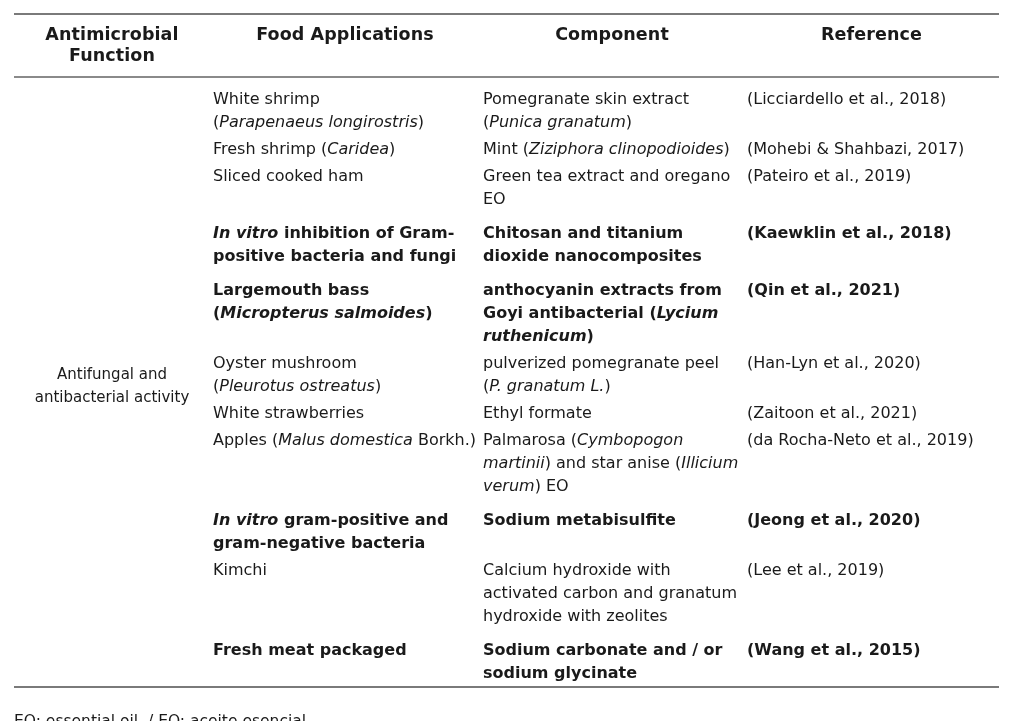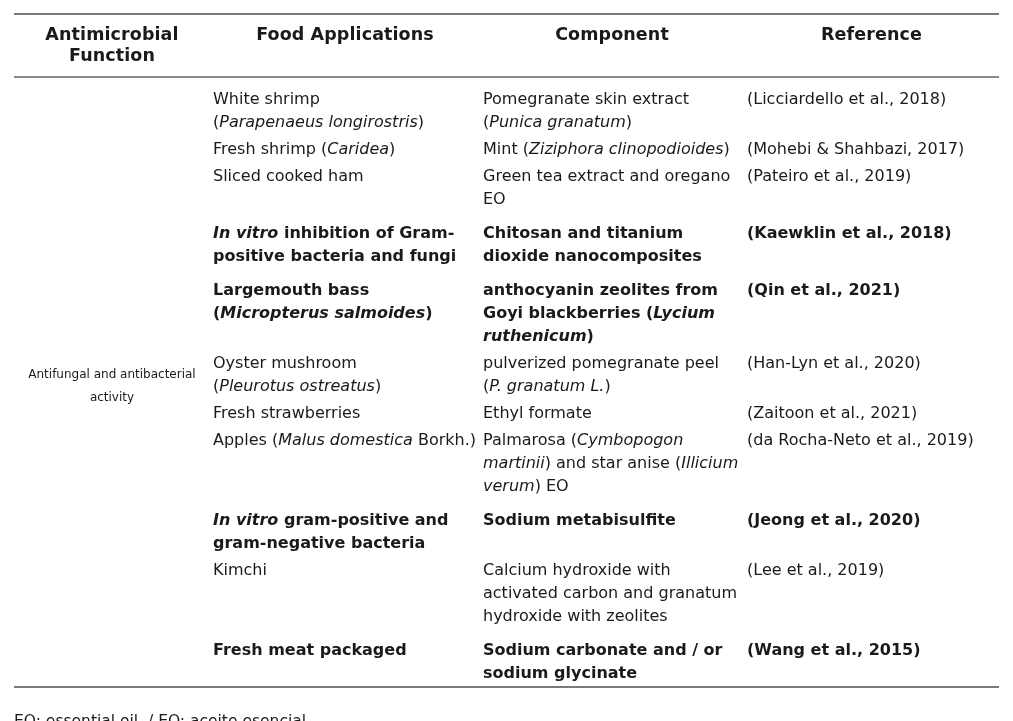--- a/index.html
+++ b/index.html
@@ -56,21 +56,21 @@
   }
   tbody tr.gap td {
     padding-top: 9px;
     font-weight: bold;
   }
   tbody tr.first-body td {
     padding-top: 9px;
   }
   td.func-cell {
     vertical-align: middle;
-    font-size: 12px;
+    font-size: 15px;
     line-height: 23px;
     text-align: center;
   }
   tbody {
     border-bottom: 2px solid #7a7a7a;
   }
   .it { font-style: italic; }
   .footnote {
     font-size: 15.5px;
     line-height: 20px;
@@ -139,39 +139,39 @@
         <td>Chitosan and titanium dioxide nanocomposites</td>
         <td>(Kaewklin et al., 2018)</td>
       </tr>
 
       <tr class="gap">
         <td>
           <span>Largemouth bass</span><br>
           <span>(</span><span class="it">Micropterus salmoides</span><span>)</span>
         </td>
         <td>
-          <span>anthocyanin zeolites from Goyi blackberries (</span><span class="it">Lycium ruthenicum</span><span>)</span>
+          <span>anthocyanin extracts from Goyi antibacterial (</span><span class="it">Lycium ruthenicum</span><span>)</span>
         </td>
         <td>(Qin et al., 2021)</td>
       </tr>
 
       <tr>
         <td>
           <span>Oyster mushroom</span><br>
           <span>(</span><span class="it">Pleurotus ostreatus</span><span>)</span>
         </td>
         <td>
           <span>pulverized pomegranate peel</span><br>
           <span>(</span><span class="it">P. granatum L.</span><span>)</span>
         </td>
         <td>(Han-Lyn et al., 2020)</td>
       </tr>
 
       <tr>
-        <td>Fresh strawberries</td>
+        <td>White strawberries</td>
         <td>Ethyl formate</td>
         <td>(Zaitoon et al., 2021)</td>
       </tr>
 
       <tr>
         <td>
           <span>Apples (</span><span class="it">Malus domestica</span><span> Borkh.)</span>
         </td>
         <td>
           <span>Palmarosa (</span><span class="it">Cymbopogon martinii</span><span>) and star anise (</span><span class="it">Illicium verum</span><span>) EO</span>

